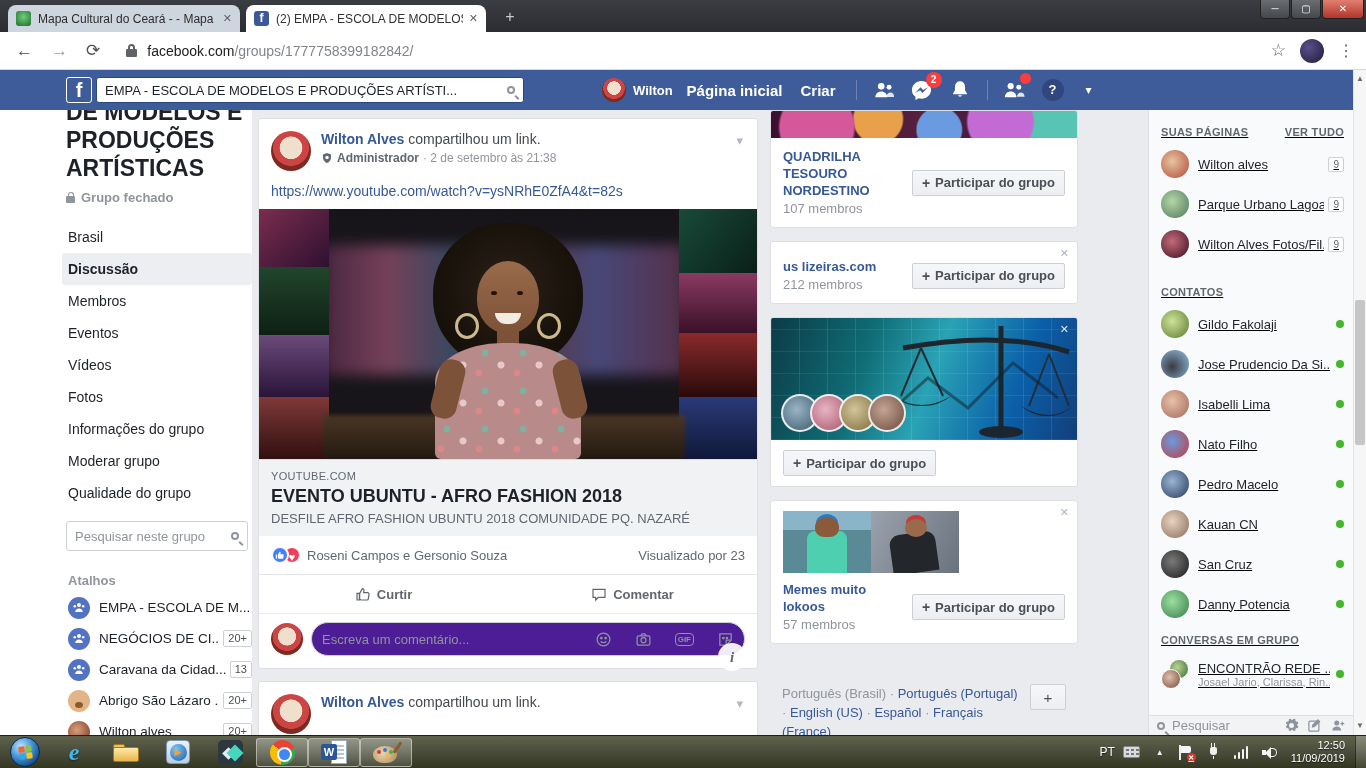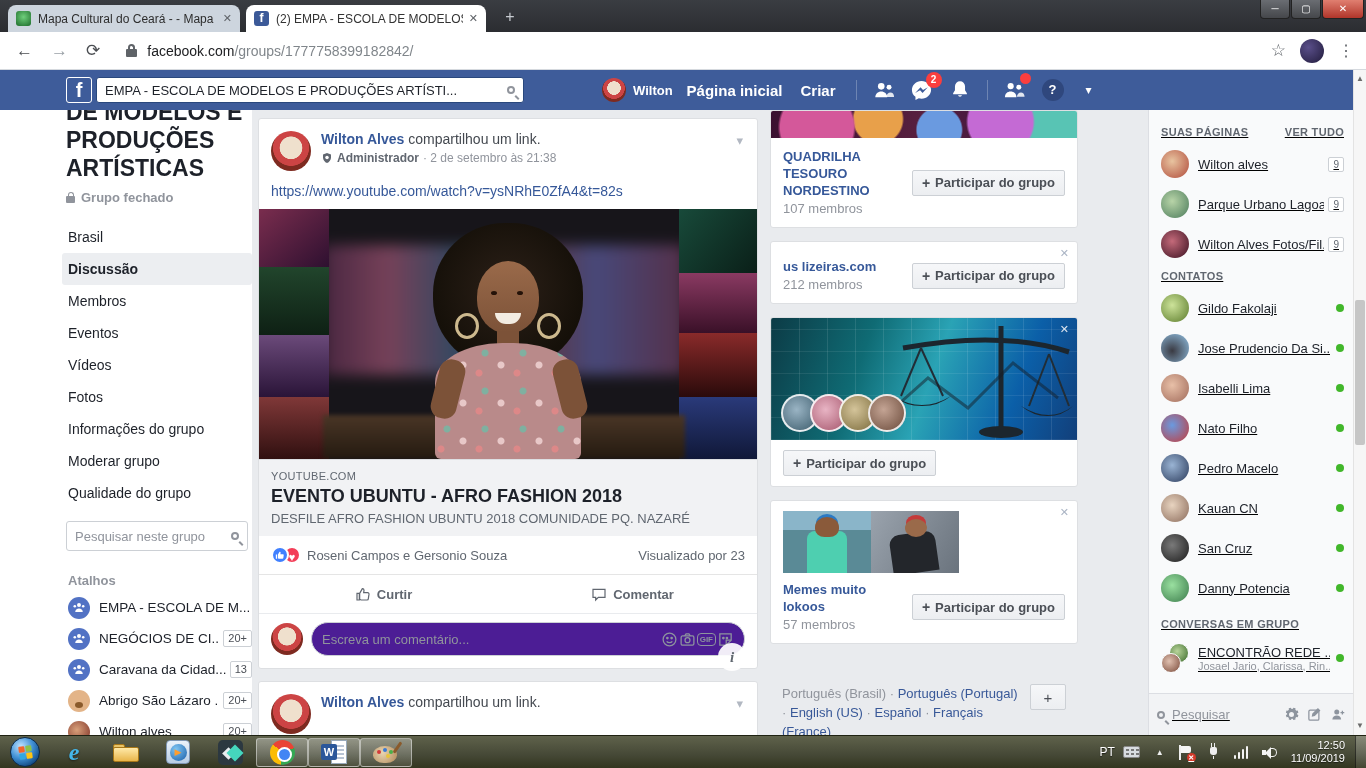--- a/index.html
+++ b/index.html
@@ -129,21 +129,21 @@
   .react.love{background:#f33e58;margin-left:-6px;font-size:11px;}
   .likers{font-size:13px;color:#606770;margin-left:6px;flex:1;}
   .views{font-size:13px;color:#606770;}
   .actions{display:flex;border-top:1px solid #e5e5e5;height:39px;}
   .abtn{flex:1;display:flex;align-items:center;justify-content:center;font-size:13px;font-weight:bold;color:#616770;}
   .abtn svg{margin-right:6px;}
   .commentrow{display:flex;align-items:center;padding:8px 12px 12px;border-top:1px solid #e9ebee;}
   .cav{width:32px;height:32px;border-radius:50%;flex:0 0 auto;margin-right:8px;}
   .cinput{flex:1;height:34px;border:1px solid #ccd0d5;border-radius:17px;display:flex;align-items:center;padding:0 10px;background:#4c1d95;}
   .cinput .ph{flex:1;font-size:13px;color:#90949c;}
-  .cico{color:#8d949e;margin-left:1px;display:flex;align-items:center;text-align:center;}
+  .cico{color:#8d949e;margin-left:23px;display:flex;align-items:center;text-align:center;}
   .gifbox{font-size:8px;font-weight:bold;color:#8d949e;border:1.5px solid #8d949e;border-radius:4px;padding:1px 2px;line-height:9px;}
   .post2{margin-top:12px;}
 
   
   .suggest{position:absolute;left:770px;top:110px;width:308px;bottom:33px;}
   .scard{background:#fff;border:1px solid #dddfe2;border-radius:3px;position:relative;margin-bottom:13px;}
   .scard .xclose{position:absolute;right:8px;top:5px;color:#aab4c4;font-size:11px;z-index:4;}
   .img-quadrilha{height:27px;border-radius:2px 2px 0 0;background:radial-gradient(circle at 15% 60%,#d4589a 0 14%,transparent 15%),radial-gradient(circle at 35% 30%,#e8a04a 0 12%,transparent 13%),radial-gradient(circle at 55% 70%,#6a9ae0 0 13%,transparent 14%),radial-gradient(circle at 75% 40%,#c46ad4 0 14%,transparent 15%),radial-gradient(circle at 92% 65%,#58c4b4 0 12%,transparent 13%),linear-gradient(90deg,#3a1030,#58203f 50%,#2a1040);}
   .sbody{display:flex;padding:10px 12px;align-items:center;}
   .sinfo{flex:1;min-width:0;padding-right:6px;}
@@ -193,21 +193,21 @@
   .av-c5{background:radial-gradient(circle at 40% 40%,#9ab4d4,#2a3a5a);}
   .av-c6{background:radial-gradient(circle at 40% 40%,#e8d4c0,#8a6a5a);}
   .av-c7{background:radial-gradient(circle at 40% 40%,#7a7a7a,#1a1a1a);}
   .av-c8{background:radial-gradient(circle at 40% 40%,#9ae0a0,#3a7a4a);}
   .chatavs{position:relative;width:28px;height:30px;flex:0 0 auto;margin-right:9px;}
   .chatavs i{position:absolute;width:20px;height:20px;border-radius:50%;border:1px solid #f9fafb;}
   .chatavs .a{right:0;top:0;background:radial-gradient(circle at 40% 40%,#b8d49a,#3a6a2a);}
   .chatavs .b{left:0;bottom:0;background:radial-gradient(circle at 40% 40%,#e0c0b0,#7a4a3a);}
   .chatname{font-size:13px;color:#1d2129;line-height:15px;white-space:nowrap;overflow:hidden;}
   .chatsub{font-size:11px;color:#90949c;white-space:nowrap;overflow:hidden;}
-  .railsearch{position:absolute;left:0;right:0;bottom:0;height:42px;background:#f2f3f5;border-top:1px solid #dcdee3;display:flex;align-items:center;padding:0 8px;text-decoration:underline;}
+  .railsearch{position:absolute;left:0;right:0;bottom:0;height:20px;background:#f2f3f5;border-top:1px solid #dcdee3;display:flex;align-items:center;padding:0 8px;}
   .railsearch .ph{flex:1;font-size:13px;color:#90949c;margin-left:7px;}
   .railsearch .ri{color:#8d949e;margin-left:8px;display:flex;}
 
   
   .taskbar{position:absolute;left:0;bottom:0;width:1366px;height:33px;background:linear-gradient(#5f624b,#454836 60%,#33361f);border-top:1px solid #1f2212;display:flex;align-items:center;}
   .orb{width:30px;height:30px;border-radius:50%;margin:0 8px 0 10px;background:radial-gradient(circle at 35% 30%,#bfe3ff,#3f8fd4 45%,#12477e 80%);border:1px solid #0c2a4a;position:relative;flex:0 0 auto;}
   .orb .fl{position:absolute;left:8px;top:8px;width:13px;height:13px;transform:rotate(-8deg);display:grid;grid-template-columns:6px 6px;grid-gap:1px;}
   .orb .fl b{width:6px;height:6px;border-radius:1px;}
   .fl .q1{background:#f3652a;} .fl .q2{background:#8ac24a;} .fl .q3{background:#31a8e0;} .fl .q4{background:#ffc412;}
   .tbtn{width:52px;height:33px;display:flex;align-items:center;justify-content:center;flex:0 0 auto;}
@@ -655,21 +655,21 @@
       <div class="rrow">
         <span class="rav av-p2"></span>
         <span class="rname">Parque Urbano Lagoa ...</span>
         <span class="rbadge">9</span>
       </div>
       <div class="rrow">
         <span class="rav av-p3"></span>
         <span class="rname">Wilton Alves Fotos/Fil...</span>
         <span class="rbadge">9</span>
       </div>
-      <div class="rhead" style="margin-top:6px;">
+      <div class="rhead" style="margin-top:22px;">
           <span>CONTATOS</span>
         </div>
       <div class="rrow">
           <span class="rav av-c1"></span>
           <span class="rname">Gildo Fakolaji</span>
           <span class="gdot"></span>
         </div>
       <div class="rrow">
           <span class="rav av-c2"></span>
           <span class="rname">Jose Prudencio Da Si...</span>

